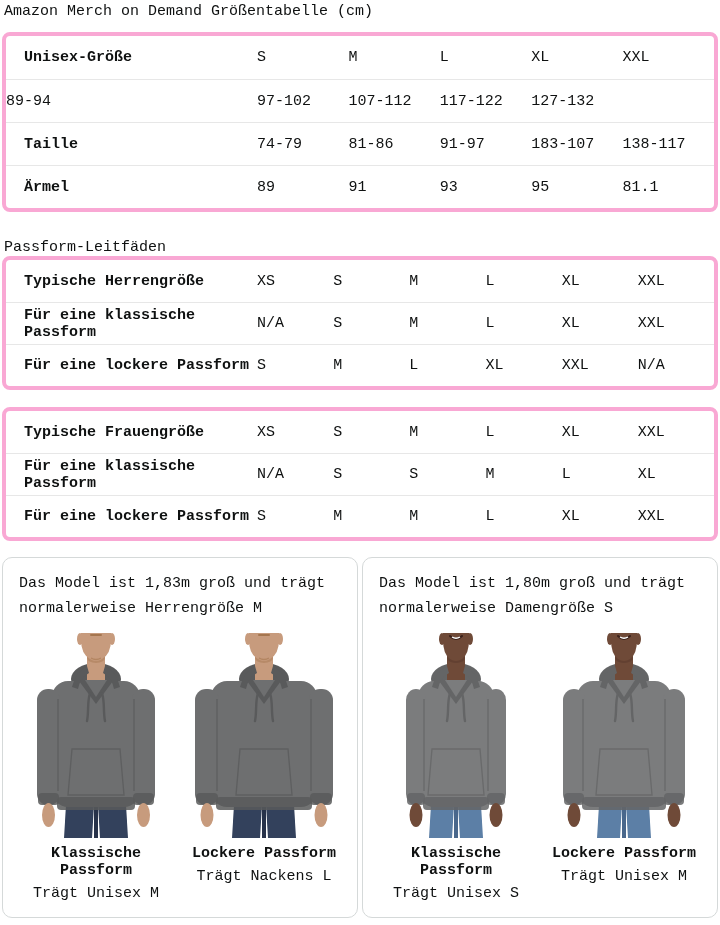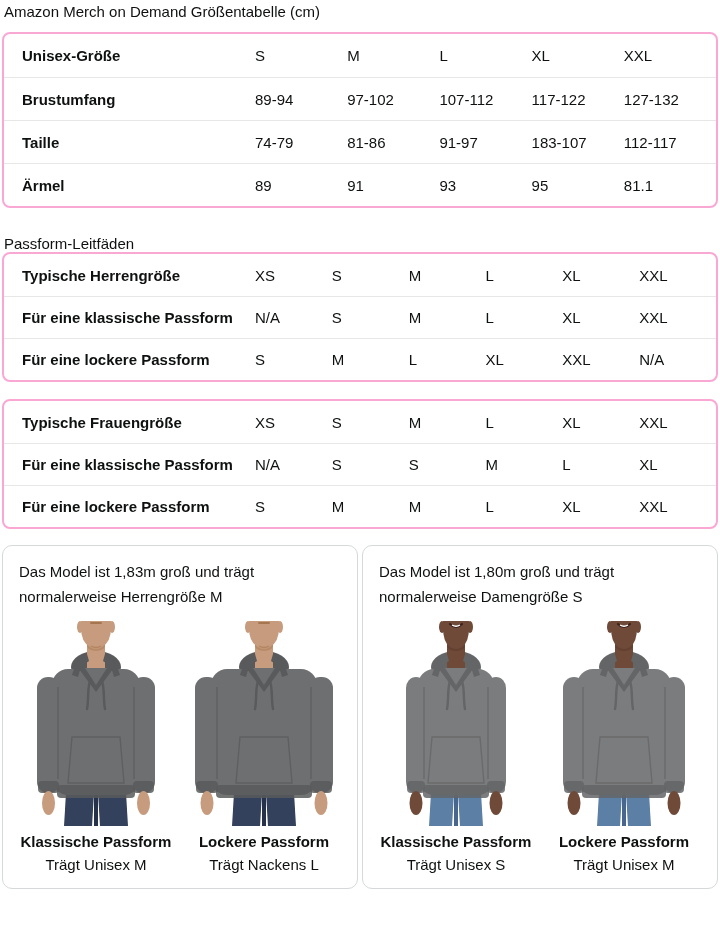--- a/index.html
+++ b/index.html
@@ -2,26 +2,26 @@
 <html><head>
 <meta charset="utf-8">
 <style>
   * { box-sizing: border-box; margin: 0; padding: 0; }
   html, body { background: #ffffff; }
   body {
     width: 720px; height: 925px; overflow: hidden;
     font-family: "Liberation Sans", sans-serif;
     color: #0F1111;
   }
-  .page { padding: 3px 2px 0 2px; }
+  .page { padding: 3px 2px 0 2px; font-family: Liberation Mono, monospace; }
 
   .page-title { font-size: 15px; font-weight: 400; margin: 0 0 12px 2px; }
 
   .tbl {
-    border: 2px solid #f9a8d4;
+    border: 4px solid #f9a8d4;
     border-radius: 8px;
     background: #fff;
     overflow: hidden;
   }
   .tbl .row {
     display: grid;
     align-items: center;
     height: 43px;
     border-top: 1px solid #E7E7E7;
   }
@@ -62,34 +62,33 @@
   <div class="tbl">
     <div class="row cols5">
       <div class="cell label">Unisex-Größe</div>
       <div class="cell">S</div>
       <div class="cell">M</div>
       <div class="cell">L</div>
       <div class="cell">XL</div>
       <div class="cell">XXL</div>
     </div>
     <div class="row cols5">
-      <div class="cell label">Brustumfang</div>
       <div class="cell">89-94</div>
       <div class="cell">97-102</div>
       <div class="cell">107-112</div>
       <div class="cell">117-122</div>
       <div class="cell">127-132</div>
     </div>
     <div class="row cols5">
       <div class="cell label">Taille</div>
       <div class="cell">74-79</div>
       <div class="cell">81-86</div>
       <div class="cell">91-97</div>
       <div class="cell">183-107</div>
-      <div class="cell">112-117</div>
+      <div class="cell">138-117</div>
     </div>
     <div class="row cols5">
       <div class="cell label">Ärmel</div>
       <div class="cell">89</div>
       <div class="cell">91</div>
       <div class="cell">93</div>
       <div class="cell">95</div>
       <div class="cell">81.1</div>
     </div>
   </div>

